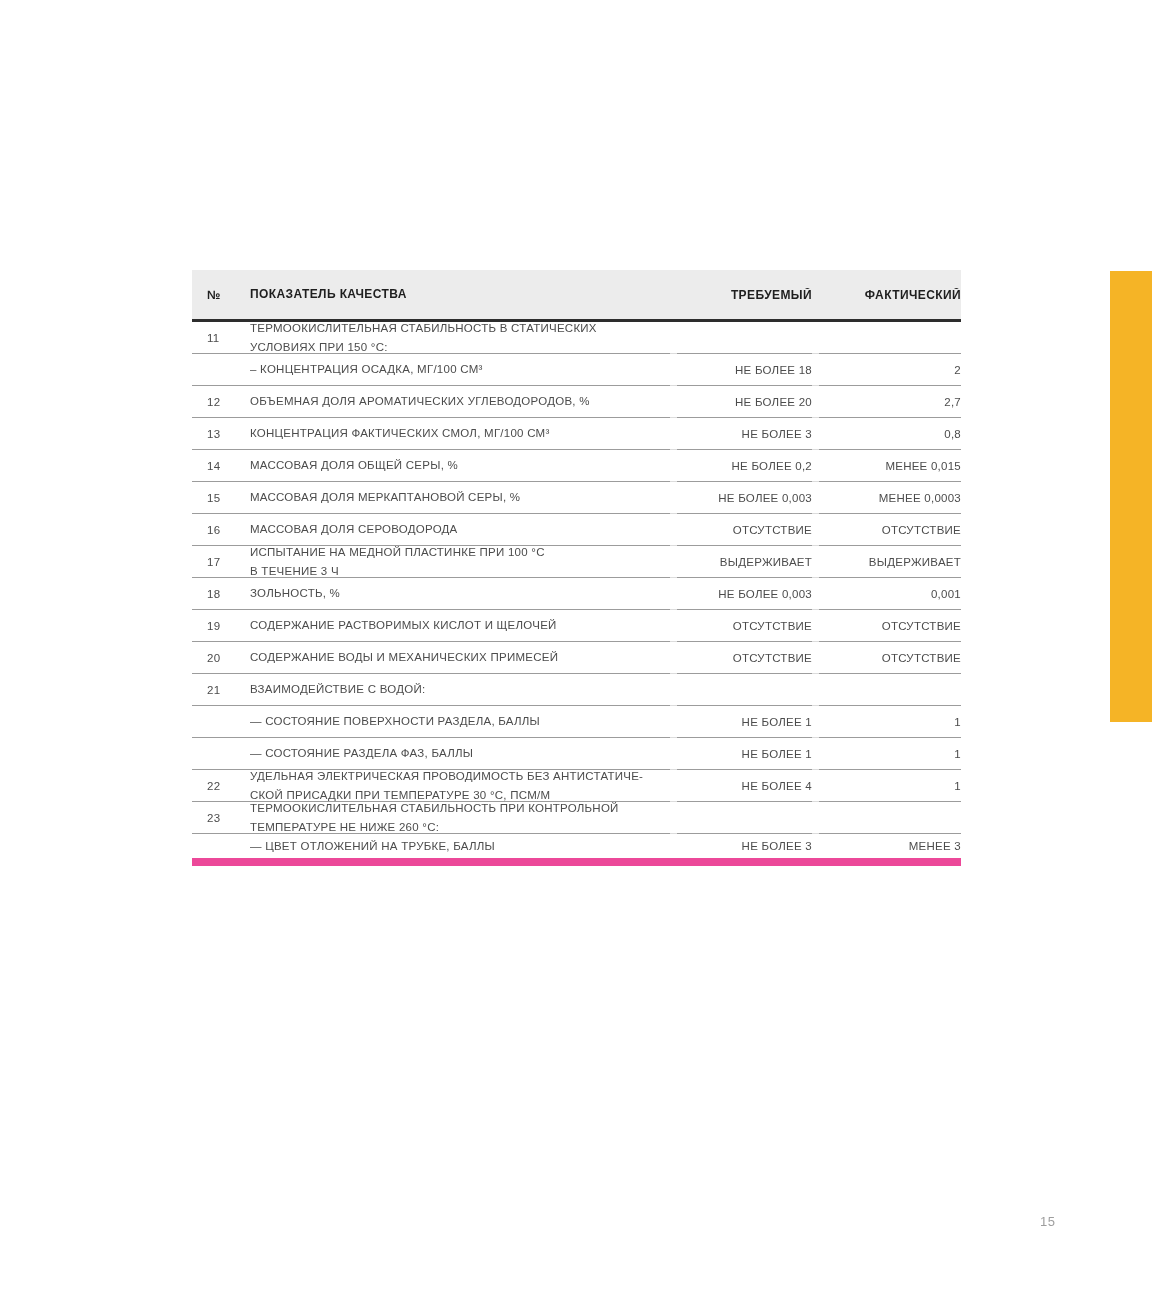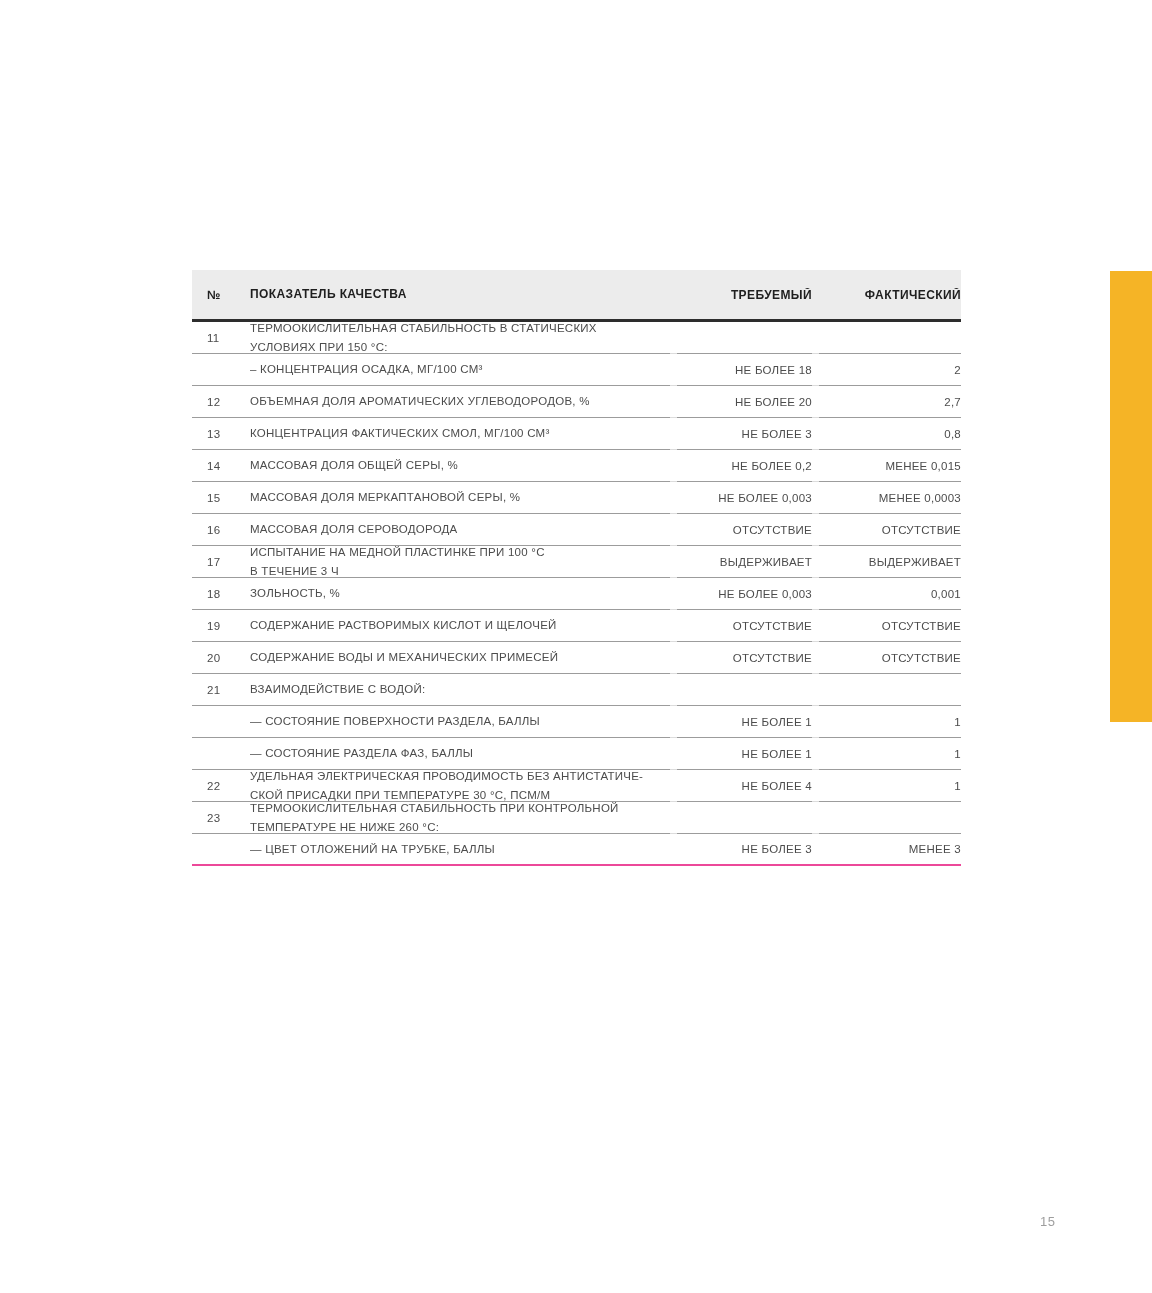--- a/index.html
+++ b/index.html
@@ -52,21 +52,21 @@
     content: "";
     position: absolute;
     bottom: -1px;
     height: 1px;
     width: 7px;
     background: #dcdcdc;
   }
   .row::before { left: 478px; }
   .row::after  { left: 620px; }
   .row:last-child {
-    border-bottom: 2px solid #ec4899;
+    border-bottom: 8px solid #ec4899;
   }
   .row:last-child::before, .row:last-child::after { display: none; }
 
   .c { overflow: hidden; }
   .c.num  { width: 46px; padding-left: 15px; flex: none; }
   .c.name { flex: 1; padding-right: 10px; white-space: pre-line; line-height: 1.6; margin-left: 12px; }
   .c.req  { width: 142px; flex: none; text-align: right; }
   .c.act  { width: 149px; flex: none; text-align: right; }
 
   .thead .c.name { white-space: normal; }

